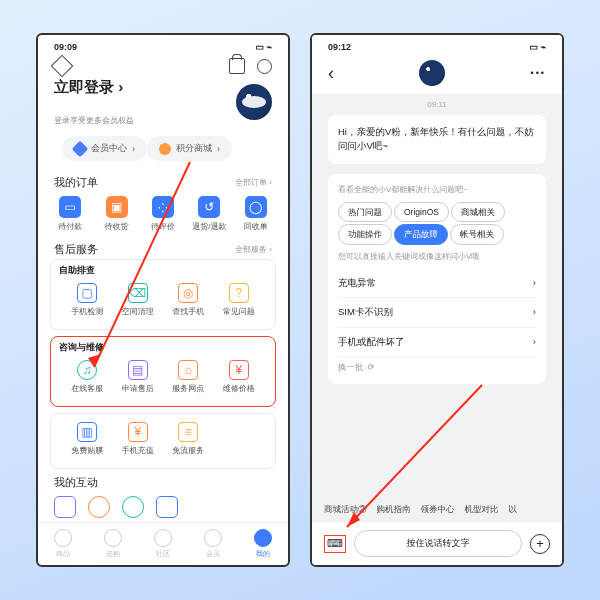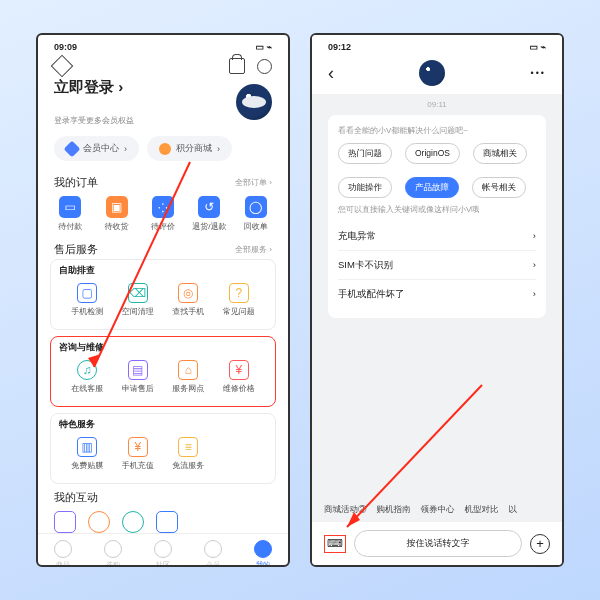--- a/index.html
+++ b/index.html
@@ -9,21 +9,21 @@
 .hdr .gear{width:14px;height:14px;border:1.5px solid #444;transform:rotate(45deg)}
 .hdr .right{display:flex;gap:12px;align-items:center}
 .hdr .cart{width:14px;height:14px;border:1.5px solid #444;border-radius:2px;position:relative}
 .hdr .cart:before{content:"";position:absolute;top:-5px;left:2px;right:2px;height:5px;border:1.5px solid #444;border-bottom:none;border-radius:4px 4px 0 0}
 .hdr .srch{width:13px;height:13px;border:1.5px solid #444;border-radius:50%}
 .login{display:flex;align-items:center;justify-content:space-between;padding:2px 16px}
 .login h2{margin:0;font-size:15px;font-weight:700}
 .login .sub{font-size:8px;color:#888;margin-top:18px}
 .avatar{width:36px;height:36px;border-radius:50%;background:radial-gradient(circle at 35% 35%,#fff 8%,#1a3668 9% 60%,#0c1e3c);display:flex;align-items:center;justify-content:center}
 .avatar:before{content:"";width:24px;height:12px;background:#e8ebf0;border-radius:50%}
-.pills{display:flex;gap:8px;padding:8px 16px}
+.pills{display:flex;gap:0;padding:8px 24px}
 .pill{background:#f3f4f7;border-radius:14px;padding:6px 12px;display:flex;align-items:center;gap:5px;font-size:9px;color:#555}
 .pill .d{width:12px;height:12px;border-radius:3px;transform:rotate(45deg)}
 .d.blue{background:#4a7dff}.d.org{background:#ff9a3d;border-radius:50%;transform:none}
 .sec{padding:6px 16px 2px;display:flex;justify-content:space-between;align-items:center}
 .sec h3{margin:0;font-size:11px;font-weight:400}
 .sec .more{font-size:8px;color:#999}
 .row5{display:grid;grid-template-columns:repeat(5,1fr);padding:4px 10px;text-align:center;gap:2px}
 .row4{display:grid;grid-template-columns:repeat(4,1fr);padding:4px 10px 2px;text-align:center;gap:2px}
 .cell{display:flex;flex-direction:column;align-items:center;gap:3px;font-size:8px;color:#555}
 .ic{width:22px;height:22px;border-radius:5px;display:flex;align-items:center;justify-content:center;color:#fff;font-size:12px}
@@ -39,21 +39,21 @@
 .tabbar .t.active{color:#3b7bff}.tabbar .t.active .ti{background:#3b7bff;border-color:#3b7bff}
 .rowS{display:flex;gap:12px;padding:4px 16px 0}
 .rowS .sq{width:20px;height:20px;border:1.8px solid;border-radius:5px}
 
 .p2{background:#f1f2f4}
 .chdr{display:flex;align-items:center;justify-content:space-between;padding:8px 16px;background:#fff}
 .chdr .bk{font-size:18px}
 .chdr .av{width:26px;height:26px;border-radius:50%;background:radial-gradient(circle at 35% 35%,#fff 8%,#1a3668 9% 60%,#0c1e3c)}
 .ts{text-align:center;font-size:8px;color:#aaa;padding:6px}
 .bub{margin:0 16px 10px;background:#fff;border-radius:8px;padding:10px;font-size:9.5px;line-height:1.5}
-.tags{display:flex;flex-wrap:wrap;gap:13px;margin-top:6px}
+.tags{display:flex;flex-wrap:wrap;gap:2px;margin-top:6px}
 .tag{border:1px solid #ccc;border-radius:12px;padding:3px 9px;font-size:8.5px;background:#fff}
 .tag.on{background:#3b7bff;color:#fff;border-color:#3b7bff}
 .tip{font-size:8px;color:#999;margin:6px 0}
 .sugg{display:flex;justify-content:space-between;align-items:center;padding:7px 0;border-bottom:1px solid #f0f0f0;font-size:9.5px}
 .sugg:last-of-type{border:none}
 .refresh{color:#999;font-size:8.5px;margin-top:4px;display:flex;align-items:center;gap:4px}
 .chips{display:flex;gap:10px;padding:0 12px;font-size:8.5px;color:#444;white-space:nowrap;overflow:hidden}
 .ibar{display:flex;align-items:center;gap:8px;padding:8px 12px;background:#fff;margin-top:6px}
 .kb{width:20px;height:16px;border:1.8px solid #ff3b30;display:flex;align-items:center;justify-content:center;font-size:11px}
 .hold{flex:1;border:1px solid #ccc;border-radius:16px;text-align:center;padding:6px;font-size:9px}
@@ -162,21 +162,20 @@
           <div class="ic sq c-org">⌂</div>
           <span>服务网点</span>
         </div>
    <div class="cell">
           <div class="ic sq c-red">¥</div>
           <span>维修价格</span>
         </div>
   </div>
  </div>
  <div class="box" style="margin-top:6px">
-  <h4>特色服务</h4>
   <div class="row4">
    <div class="cell">
           <div class="ic sq c-blue">▥</div>
           <span>免费贴膜</span>
         </div>
    <div class="cell">
           <div class="ic sq c-org">¥</div>
           <span>手机充值</span>
         </div>
    <div class="cell">
@@ -227,20 +226,21 @@
  <div class="status" style="background:#fff">
   <span>09:12</span>
   <span>▭ ⌁</span>
  </div>
  <div class="chdr">
   <span class="bk">‹</span>
   <div class="av"></div>
   <span style="letter-spacing:2px">•••</span>
  </div>
  <div class="ts">09:11</div>
+ <div class="bub"><span>Hi，亲爱的V粉，新年快乐！有什么问题，不妨问问小V吧~</span></div>
  <div class="bub">
   <div style="font-size:8px;color:#999">看看全能的小V都能解决什么问题吧~</div>
   <div class="tags">
    <span class="tag">热门问题</span>
    <span class="tag">OriginOS</span>
    <span class="tag">商城相关</span>
    <span class="tag">功能操作</span>
    <span class="tag on">产品故障</span>
    <span class="tag">帐号相关</span>
   </div>
@@ -250,20 +250,24 @@
         <span>›</span>
       </div>
   <div class="sugg">
         <span>SIM卡不识别</span>
         <span>›</span>
       </div>
   <div class="sugg">
         <span>手机或配件坏了</span>
         <span>›</span>
       </div>
+  <div class="refresh">
+        <span>换一批</span>
+        <span>⟳</span>
+      </div>
  </div>
  <div style="flex:1"></div>
  <div class="chips">
   <span>商城活动②</span>
   <span>购机指南</span>
   <span>领券中心</span>
   <span>机型对比</span>
   <span>以</span>
  </div>
  <div class="ibar">

